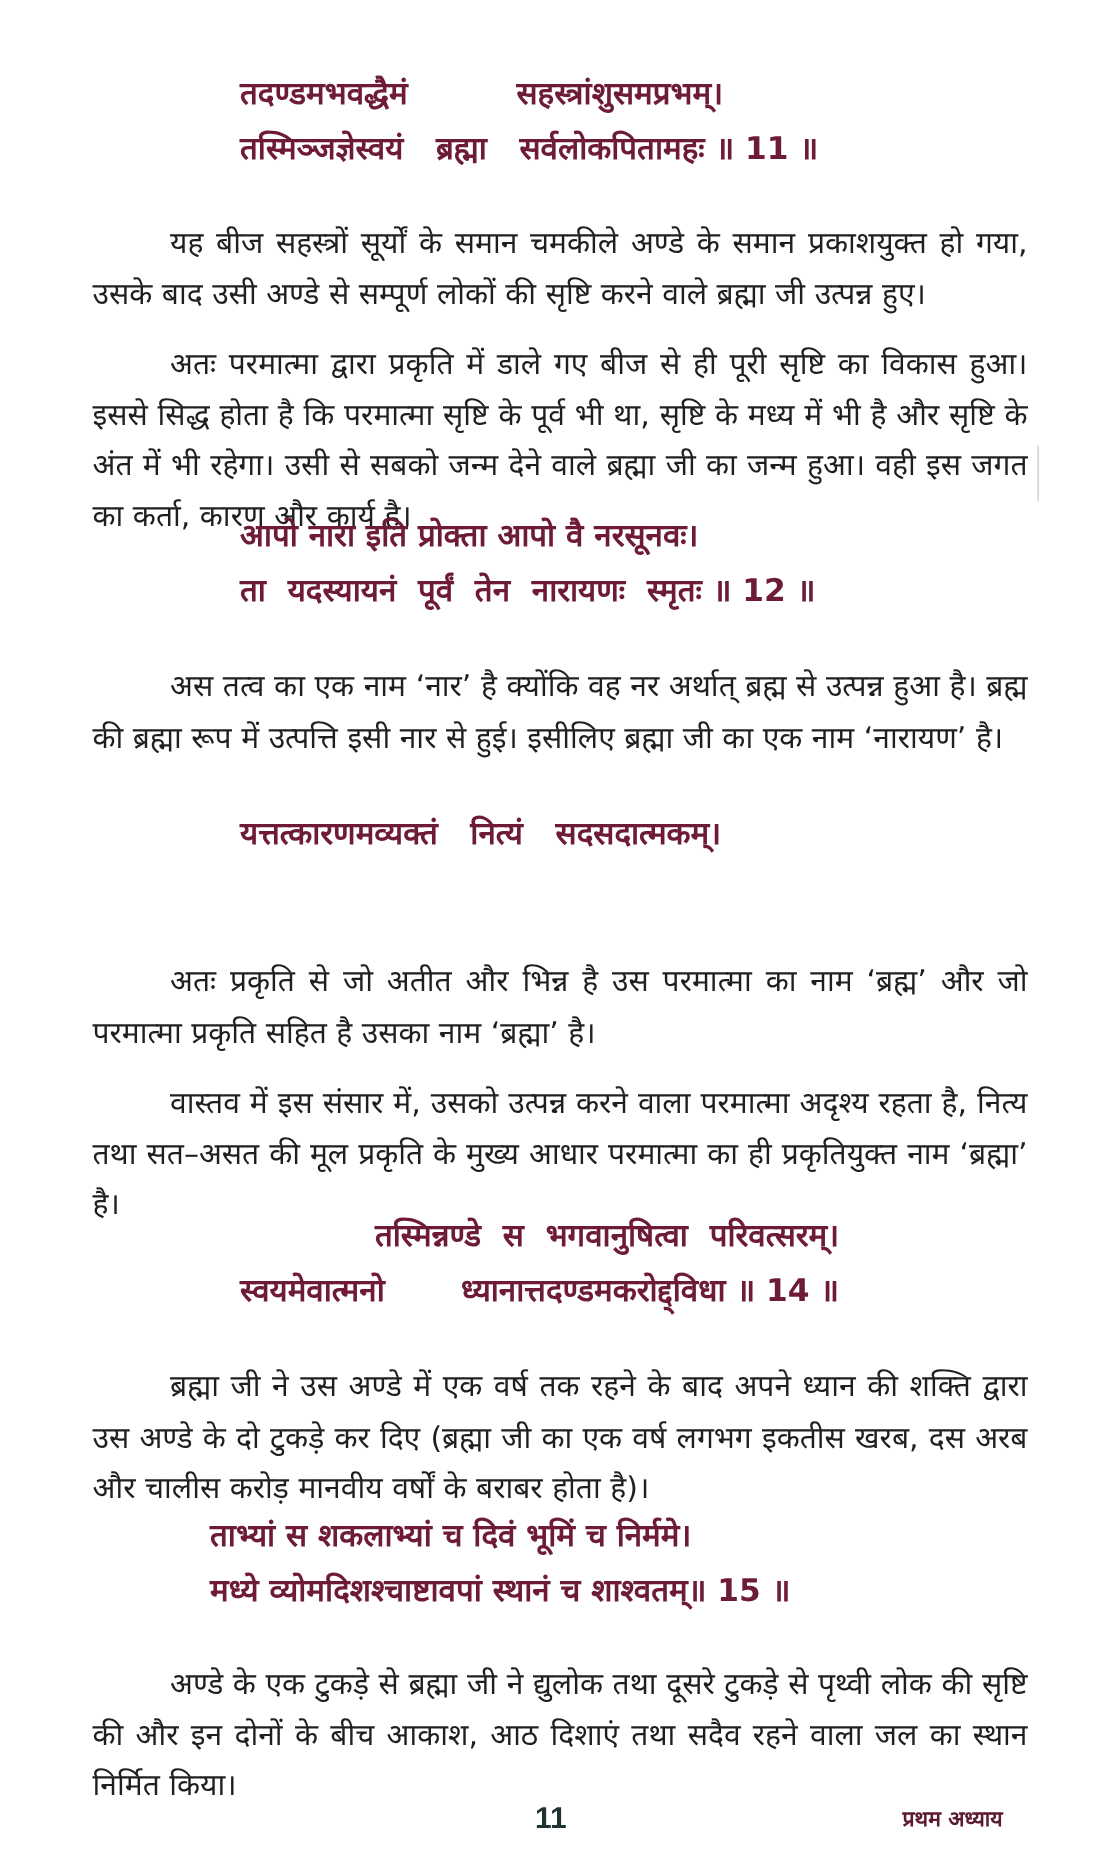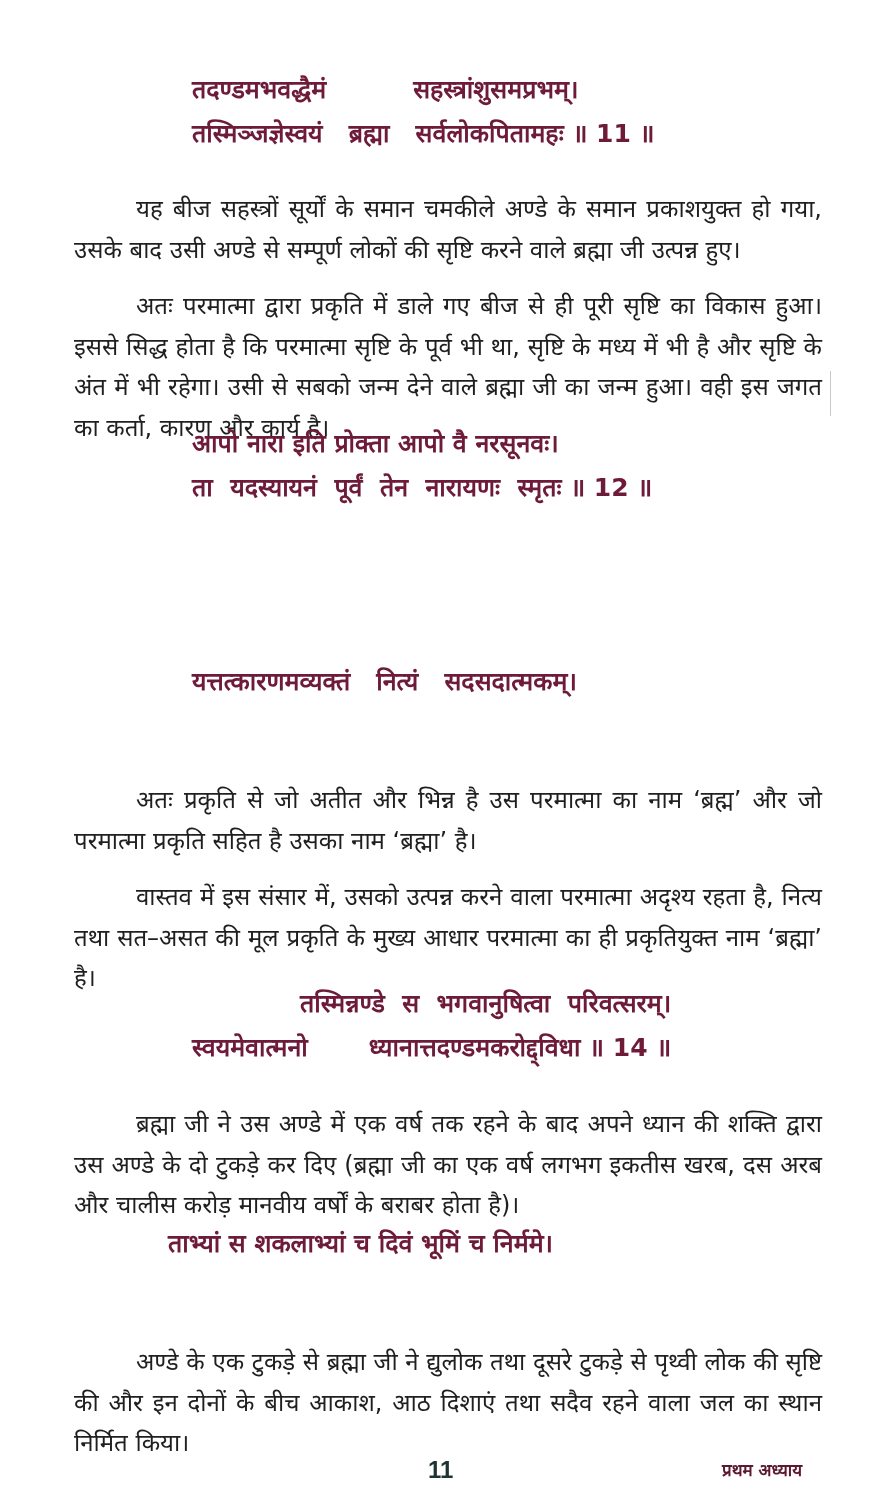--- a/index.html
+++ b/index.html
@@ -4,21 +4,21 @@
   <style>
     html, body { margin: 0; padding: 0; }
     body {
       width: 877px; height: 1500px;
       background: #ffffff;
       font-family: "DejaVu Sans", "Liberation Sans", sans-serif;
       color: #1e1e1e;
       position: relative;
       overflow: hidden;
     }
-    .page { position: absolute; left: 0; top: 16px; width: 877px; height: 1124px; }
+    .page { position: absolute; left: 0; top: 1px; width: 877px; height: 1124px; }
     .verse {
       position: absolute;
       color: #6e1b3a;
       font-weight: bold;
       font-size: 25px;
       line-height: 44px;
     }
     .verse .line { white-space: pre; display: block; }
     .prose {
       position: absolute;
@@ -58,20 +58,23 @@
     <p>अतः परमात्मा द्वारा प्रकृति में डाले गए बीज से ही पूरी सृष्टि का विकास हुआ। इससे सिद्ध होता है कि परमात्मा सृष्टि के पूर्व भी था, सृष्टि के मध्य में भी है और सृष्टि के अंत में भी रहेगा। उसी से सबको जन्म देने वाले ब्रह्मा जी का जन्म हुआ। वही इस जगत का कर्ता, कारण और कार्य है।</p>
   </div>
 
   <div class="margin-mark"></div>
 
   <div class="verse" style="left:192px; top:406px;">
     <span class="line">आपो नारा इति प्रोक्ता आपो वै नरसूनवः।</span>
     <span class="line">ता  यदस्यायनं  पूर्वं  तेन  नारायणः  स्मृतः ॥ 12 ॥</span>
   </div>
 
+  <div class="prose" style="top:512px;">
+    <p>अस तत्व का एक नाम ‘नार’ है क्योंकि वह नर अर्थात् ब्रह्म से उत्पन्न हुआ है। ब्रह्म की ब्रह्मा रूप में उत्पत्ति इसी नार से हुई। इसीलिए ब्रह्मा जी का एक नाम ‘नारायण’ है।</p>
+  </div>
 
   <div class="verse" style="left:192px; top:644px;text-align:right;">
     <span class="line">यत्तत्कारणमव्यक्तं   नित्यं   सदसदात्मकम्।</span>
   </div>
 
   <div class="prose" style="top:748px;">
     <p>अतः प्रकृति से जो अतीत और भिन्न है उस परमात्मा का नाम ‘ब्रह्म’ और जो परमात्मा प्रकृति सहित है उसका नाम ‘ब्रह्मा’ है।</p>
     <p>वास्तव में इस संसार में, उसको उत्पन्न करने वाला परमात्मा अदृश्य रहता है, नित्य तथा सत–असत की मूल प्रकृति के मुख्य आधार परमात्मा का ही प्रकृतियुक्त नाम ‘ब्रह्मा’ है।</p>
   </div>
 
@@ -79,20 +82,21 @@
     <span class="line">तस्मिन्नण्डे  स  भगवानुषित्वा  परिवत्सरम्।</span>
     <span class="line">स्वयमेवात्मनो       ध्यानात्तदण्डमकरोद्द्विधा ॥ 14 ॥</span>
   </div>
 
   <div class="prose" style="top:1072px;">
     <p>ब्रह्मा जी ने उस अण्डे में एक वर्ष तक रहने के बाद अपने ध्यान की शक्ति द्वारा उस अण्डे के दो टुकड़े कर दिए (ब्रह्मा जी का एक वर्ष लगभग इकतीस खरब, दस अरब और चालीस करोड़ मानवीय वर्षों के बराबर होता है)।</p>
   </div>
 
   <div class="verse" style="left:168px; top:1206px;">
     <span class="line">ताभ्यां स शकलाभ्यां च दिवं भूमिं च निर्ममे।</span>
+    <span class="line">मध्ये व्योमदिशश्चाष्टावपां स्थानं च शाश्वतम्॥ 15 ॥</span>
   </div>
 
   <div class="prose" style="top:1310px;">
     <p>अण्डे के एक टुकड़े से ब्रह्मा जी ने द्युलोक तथा दूसरे टुकड़े से पृथ्वी लोक की सृष्टि की और इन दोनों के बीच आकाश, आठ दिशाएं तथा सदैव रहने वाला जल का स्थान निर्मित किया।</p>
   </div>
 
   <div class="footer-num">11</div>
   <div class="footer-chapter">प्रथम अध्याय</div>
 
 </div>

